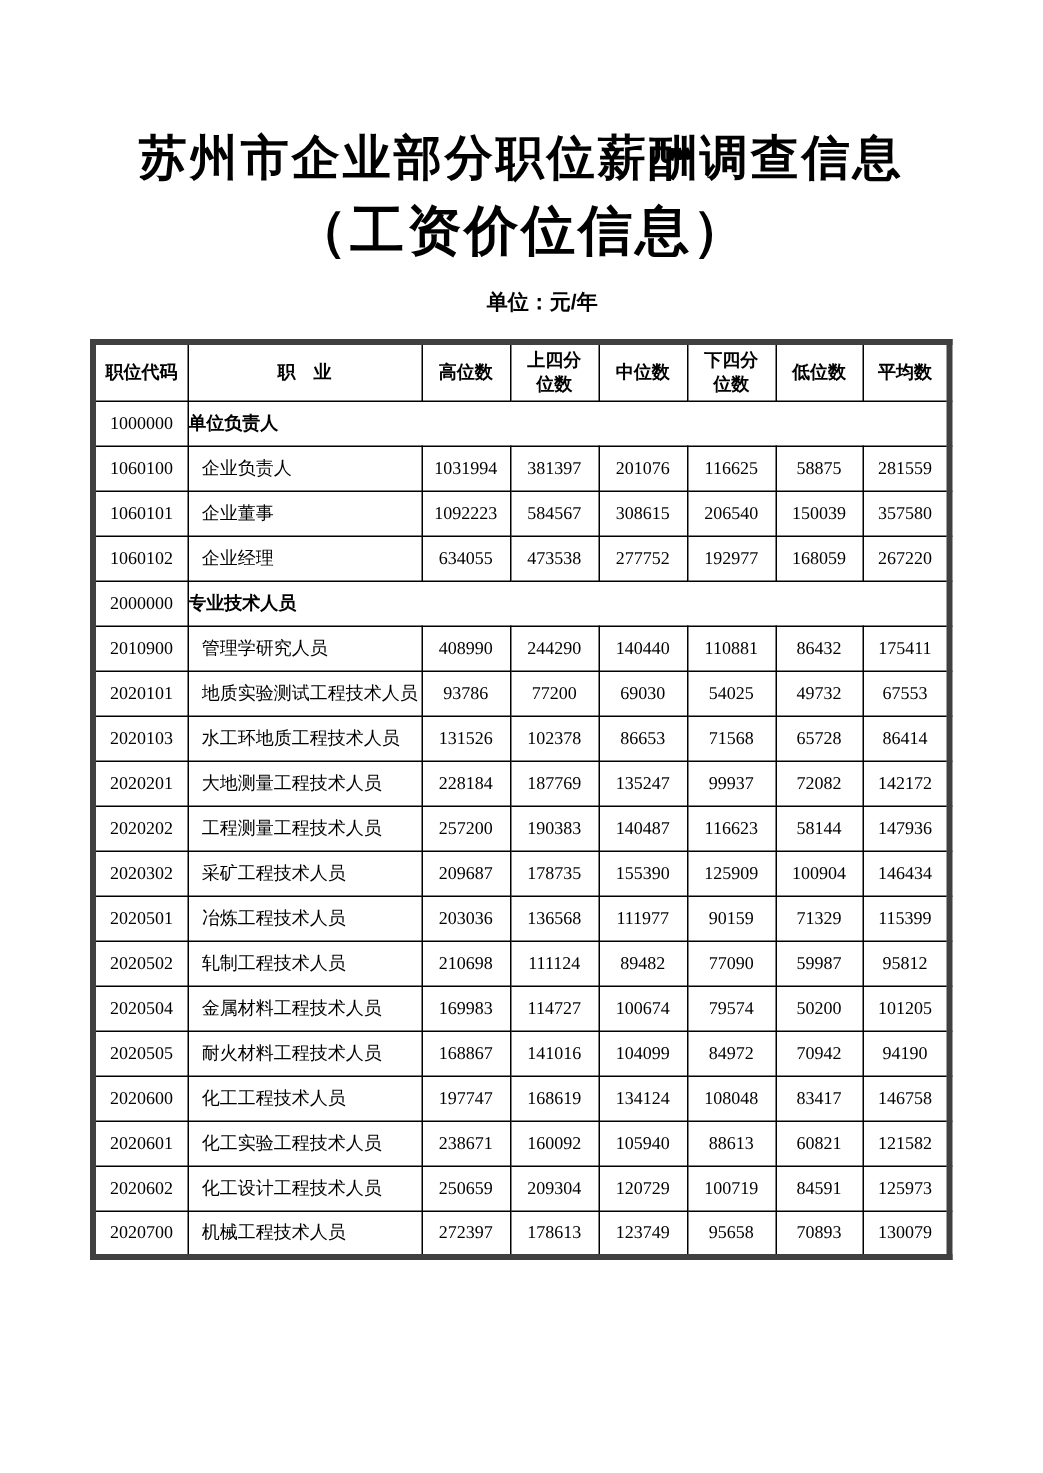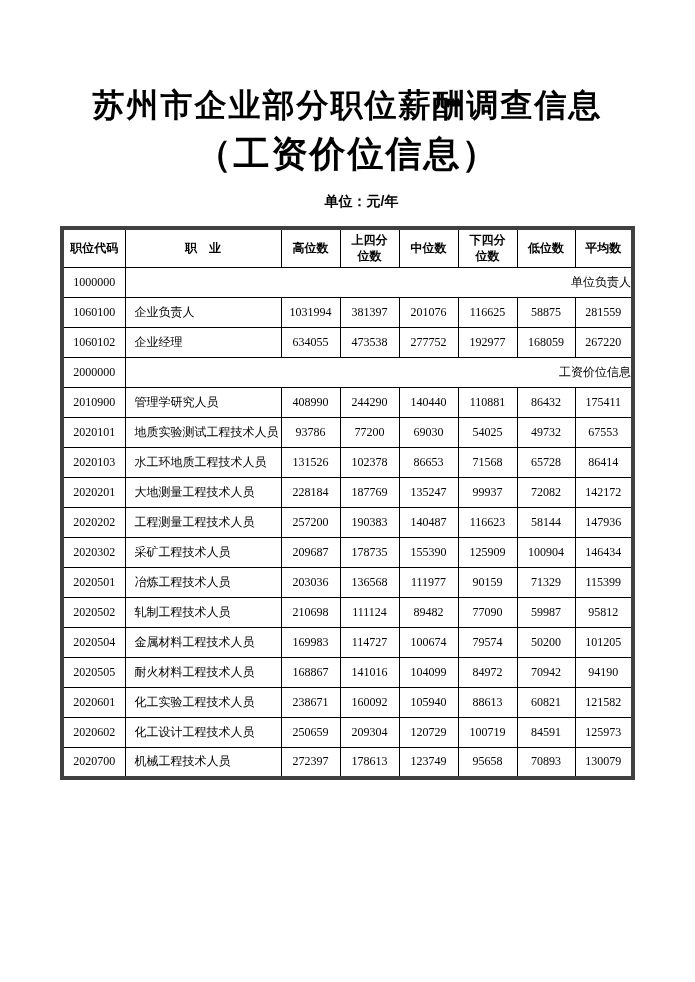--- a/index.html
+++ b/index.html
@@ -64,21 +64,22 @@
     height: 30px;
     font-size: 12px;
     text-align: center;
     vertical-align: middle;
   }
   table.salary td.occupation {
     text-align: left;
     padding-left: 9px;
   }
   table.salary td.section-label {
-    text-align: right;
+    text-align: left;
+    font-weight: bold;
   }
   .page-number {
     text-align: center;
     font-size: 12px;
     margin-top: 20px;
   }
 </style>
 </head>
 <body>
 
@@ -122,32 +123,42 @@
           <td class="code">1060100</td>
           <td class="occupation">企业负责人</td>
           <td class="num">1031994</td>
           <td class="num">381397</td>
           <td class="num">201076</td>
           <td class="num">116625</td>
           <td class="num">58875</td>
           <td class="num">281559</td>
         </tr>
         <tr>
+          <td class="code">1060101</td>
+          <td class="occupation">企业董事</td>
+          <td class="num">1092223</td>
+          <td class="num">584567</td>
+          <td class="num">308615</td>
+          <td class="num">206540</td>
+          <td class="num">150039</td>
+          <td class="num">357580</td>
+        </tr>
+        <tr>
           <td class="code">1060102</td>
           <td class="occupation">企业经理</td>
           <td class="num">634055</td>
           <td class="num">473538</td>
           <td class="num">277752</td>
           <td class="num">192977</td>
           <td class="num">168059</td>
           <td class="num">267220</td>
         </tr>
         <tr>
           <td class="code">2000000</td>
-          <td class="section-label" colspan="7">工资价位信息</td>
+          <td class="section-label" colspan="7">专业技术人员</td>
         </tr>
         <tr>
           <td class="code">2010900</td>
           <td class="occupation">管理学研究人员</td>
           <td class="num">408990</td>
           <td class="num">244290</td>
           <td class="num">140440</td>
           <td class="num">110881</td>
           <td class="num">86432</td>
           <td class="num">175411</td>
@@ -236,20 +247,30 @@
           <td class="code">2020505</td>
           <td class="occupation">耐火材料工程技术人员</td>
           <td class="num">168867</td>
           <td class="num">141016</td>
           <td class="num">104099</td>
           <td class="num">84972</td>
           <td class="num">70942</td>
           <td class="num">94190</td>
         </tr>
         <tr>
+          <td class="code">2020600</td>
+          <td class="occupation">化工工程技术人员</td>
+          <td class="num">197747</td>
+          <td class="num">168619</td>
+          <td class="num">134124</td>
+          <td class="num">108048</td>
+          <td class="num">83417</td>
+          <td class="num">146758</td>
+        </tr>
+        <tr>
           <td class="code">2020601</td>
           <td class="occupation">化工实验工程技术人员</td>
           <td class="num">238671</td>
           <td class="num">160092</td>
           <td class="num">105940</td>
           <td class="num">88613</td>
           <td class="num">60821</td>
           <td class="num">121582</td>
         </tr>
         <tr>

